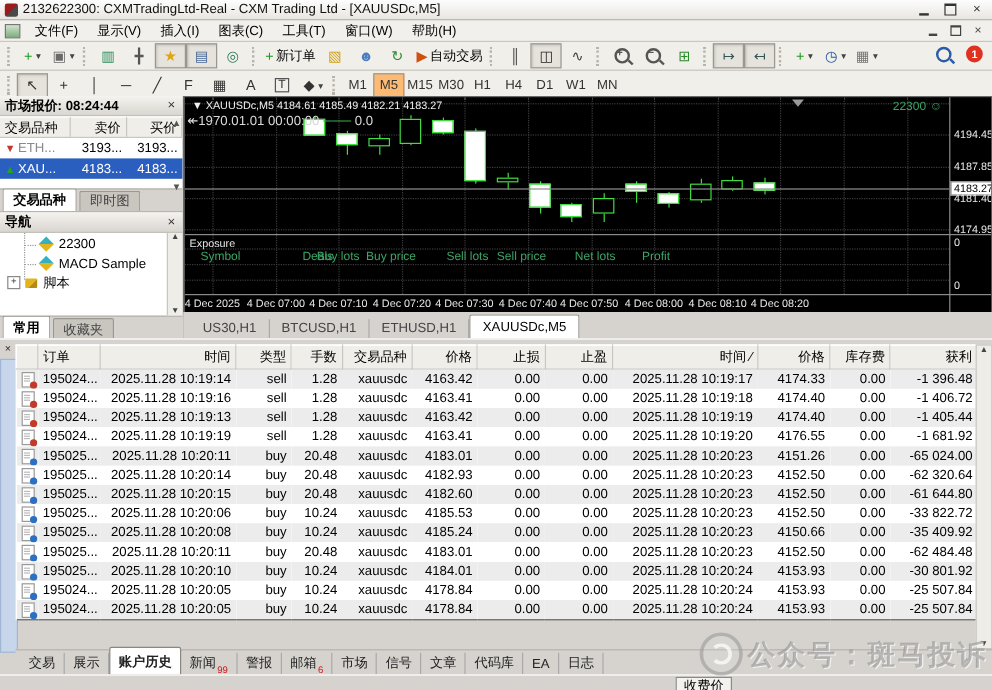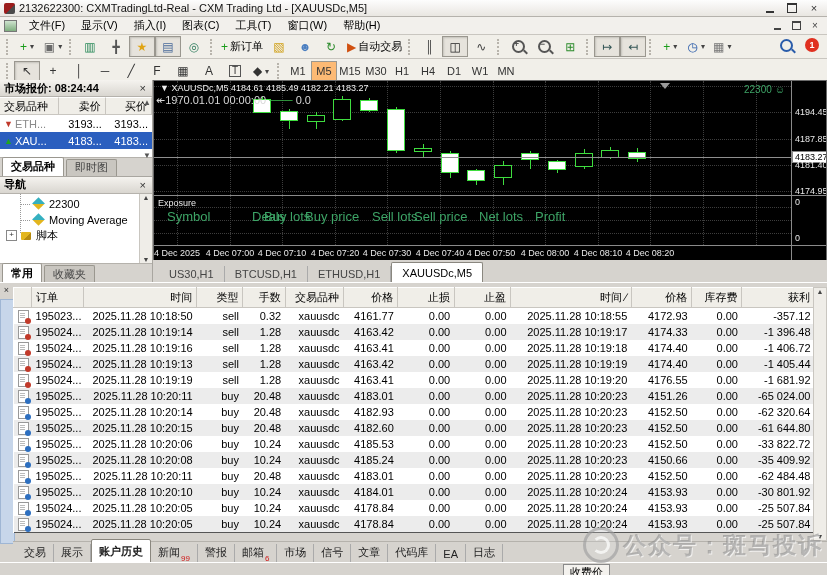--- a/index.html
+++ b/index.html
@@ -85,21 +85,21 @@
   .price-line{position:absolute;height:0;border-top:1px solid #8f8f8f;}
   .t-label{position:absolute;color:#e8e8e8;font-size:9px;text-align:center;width:64px;}
   .candle-wick{position:absolute;width:1px;background:#3fdd3f;}
   .candle-body{position:absolute;border:1px solid #3fdd3f;}
   .candle-body.bear{background:#fff;}
   .candle-body.bull{background:#000;}
   .ohlc{position:absolute;left:6px;top:2px;color:#f0f0f0;font-size:9px;white-space:nowrap;}
   .obj-line{position:absolute;left:2px;top:13px;color:#d8d8d8;font-size:11px;white-space:nowrap;}
   .chart-wm{position:absolute;color:#3da466;font-size:10px;display:flex;align-items:center;gap:3px;}
   .exp-label{position:absolute;color:#e8e8e8;font-size:9px;}
-  .exp-col{position:absolute;color:#3da466;font-size:13px;white-space:nowrap;}
+  .exp-col{position:absolute;color:#3da466;font-size:10px;white-space:nowrap;}
   .shift-tri{position:absolute;width:0;height:0;border-left:5px solid transparent;border-right:5px solid transparent;border-top:6px solid #9a9a9a;}
   .chart-tabs{height:20px;margin-top:2px;background:#d6d3ce;display:flex;align-items:flex-end;padding-left:6px;}
   .chart-tab{height:16px;display:flex;align-items:center;padding:0 10px;color:#444;border-right:1px solid #aaa;}
   .chart-tab.active{background:#fff;border:1px solid #8a877f;border-bottom:none;height:19px;color:#000;border-radius:2px 2px 0 0;}
 
   .terminal{position:absolute;top:282px;left:0;width:827px;height:293px;background:#d6d3ce;border-top:1px solid #fff;}
   .term-close{position:absolute;left:1px;top:2px;width:11px;height:11px;font-size:9px;line-height:10px;text-align:center;color:#333;}
   .gutter{position:absolute;left:0;top:16px;bottom:32px;width:13px;background:#c7d6ea;border:1px solid #9fb6d4;}
   .tt-wrap{position:absolute;left:13px;top:4px;right:12px;}
   table.tt{border-collapse:collapse;width:100%;table-layout:fixed;background:#fff;}
@@ -355,21 +355,21 @@
       </div>
       <div class="tree">
         <div class="tree-trunk"></div>
         <div id="nav-items">
             <div class="tree-item">
               <span class="nav-ico"></span>
               <span>22300</span>
             </div>
             <div class="tree-item">
               <span class="nav-ico"></span>
-              <span>Moving Average</span>
+              <span>MACD Sample</span>
             </div>
           </div>
         <div class="script-row">
           <span class="plusbox">+</span>
           <span class="script-ico"></span>
           <span>脚本</span>
         </div>
         <div class="vscroll">
             <span>▲</span>
             <span>▼</span>
@@ -524,35 +524,20 @@
             <th class="ar">价格</th>
             <th class="ar">止损</th>
             <th class="ar">止盈</th>
             <th class="ar">时间 ∕</th>
             <th class="ar">价格</th>
             <th class="ar">库存费</th>
             <th class="ar">获利</th>
           </tr>
         </thead>
       <tbody id="tt-body">
-          <tr>
-            <td><span class="doc sell"></span></td>
-            <td class="al">195023...</td>
-            <td class="ar">2025.11.28 10:18:50</td>
-            <td class="ar">sell</td>
-            <td class="ar">0.32</td>
-            <td class="ar">xauusdc</td>
-            <td class="ar">4161.77</td>
-            <td class="ar">0.00</td>
-            <td class="ar">0.00</td>
-            <td class="ar">2025.11.28 10:18:55</td>
-            <td class="ar">4172.93</td>
-            <td class="ar">0.00</td>
-            <td class="ar">-357.12</td>
-          </tr>
           <tr class="even">
             <td><span class="doc sell"></span></td>
             <td class="al">195024...</td>
             <td class="ar">2025.11.28 10:19:14</td>
             <td class="ar">sell</td>
             <td class="ar">1.28</td>
             <td class="ar">xauusdc</td>
             <td class="ar">4163.42</td>
             <td class="ar">0.00</td>
             <td class="ar">0.00</td>

